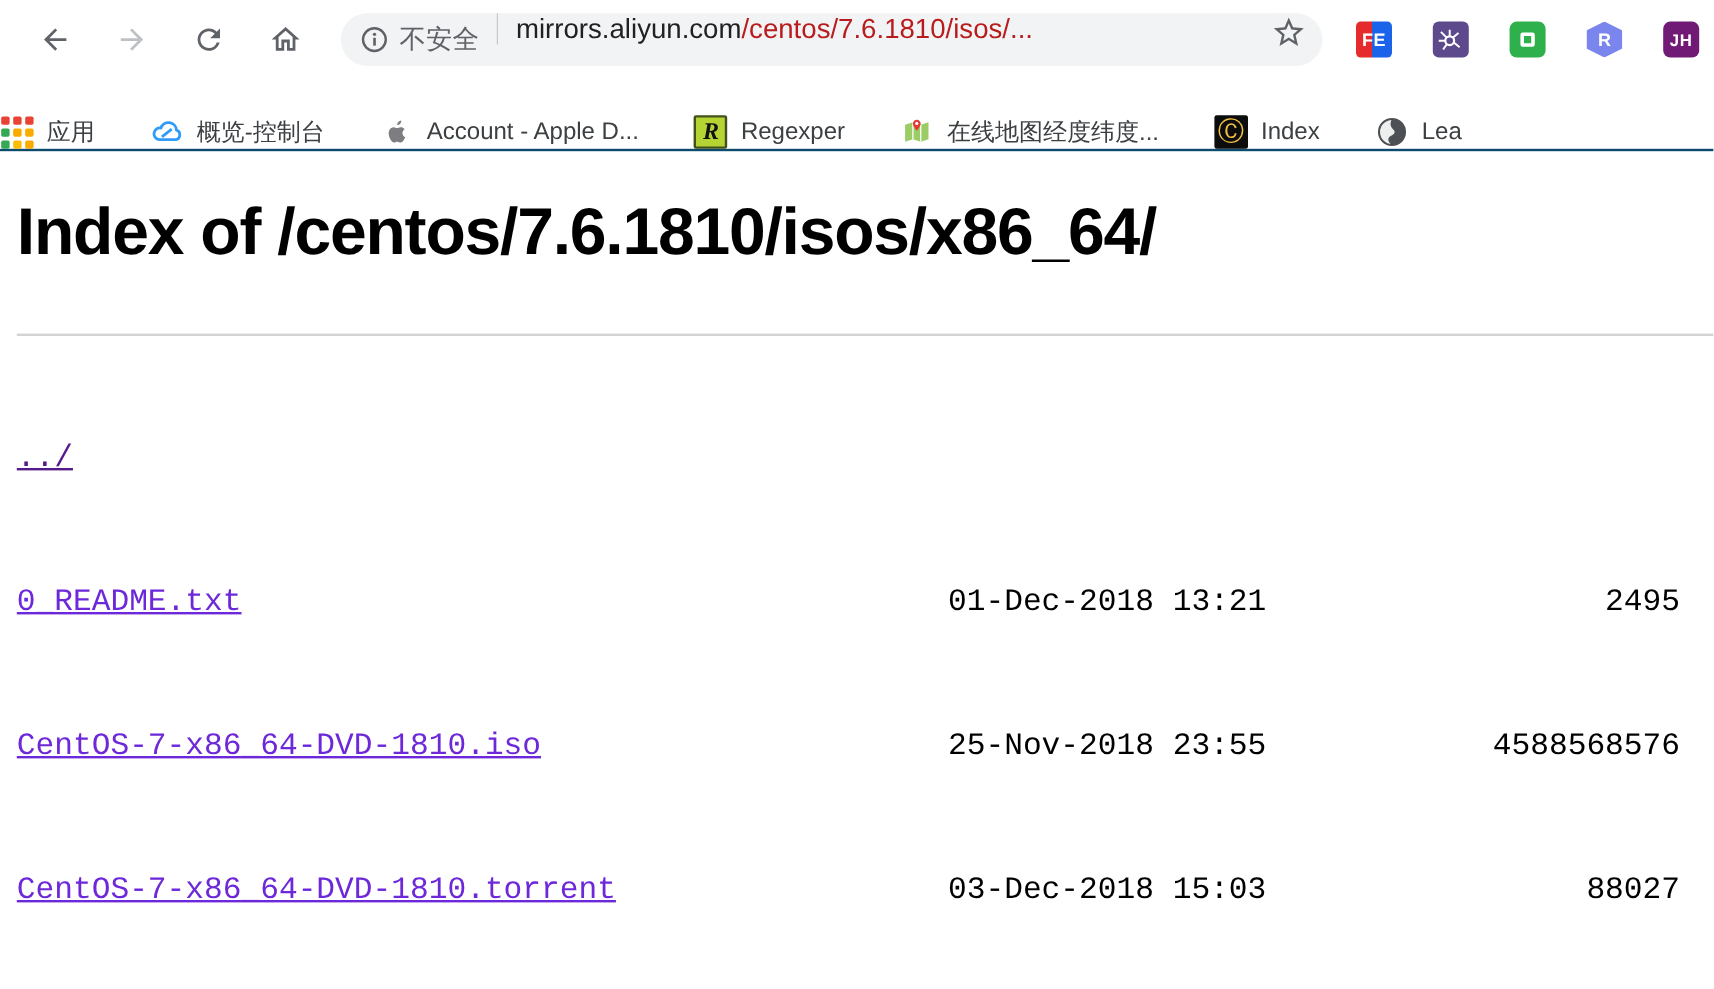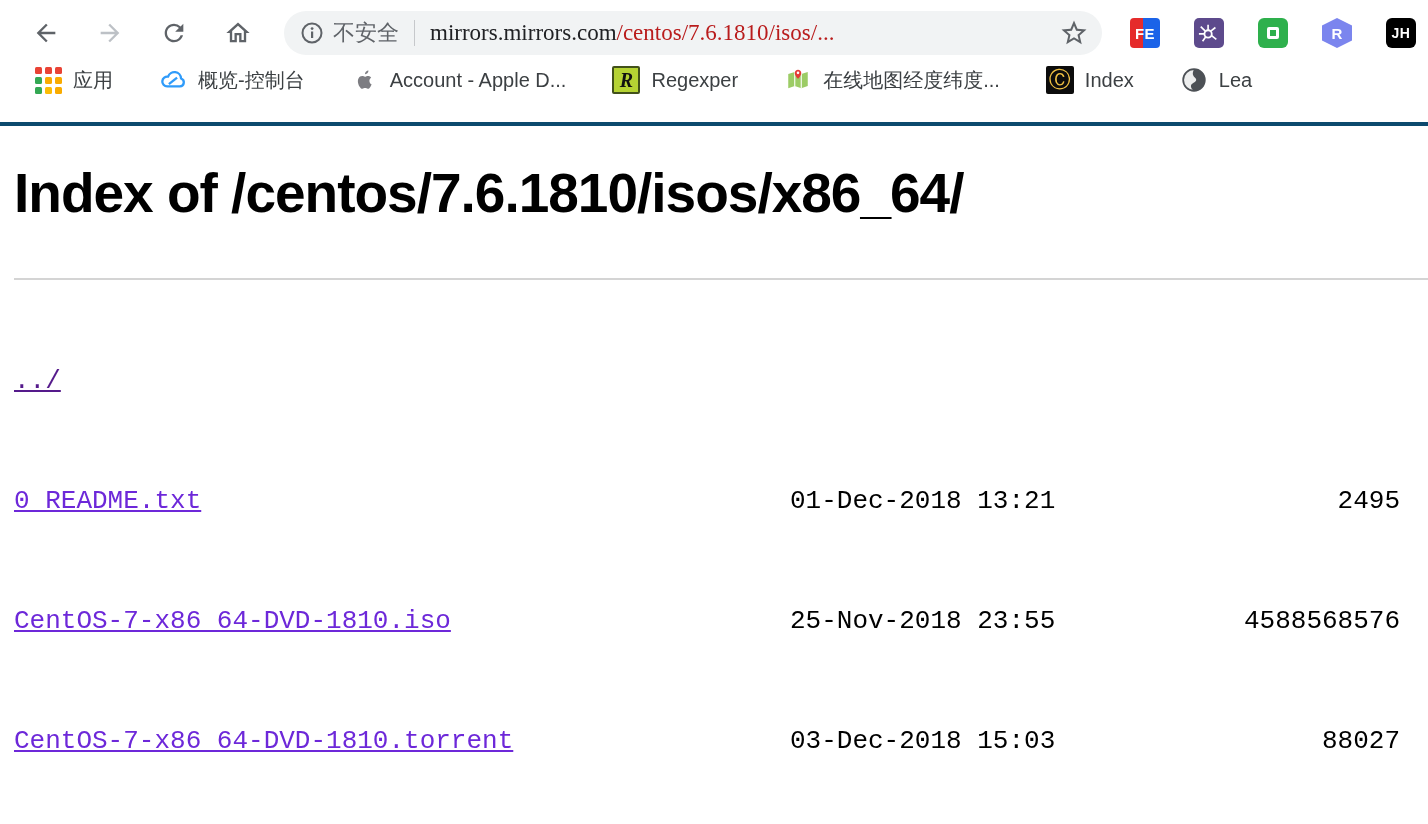--- a/index.html
+++ b/index.html
@@ -13,41 +13,41 @@
   
   .chrome { background:#fff; }
   .toolbar { position:relative; height:66px; background:#fff; }
   .nav-icons { position:absolute; left:32px; top:0; height:66px; display:flex; align-items:center; gap:36px; }
   .nav-btn { width:28px; height:28px; display:flex; align-items:center; justify-content:center; cursor:pointer; }
   .nav-btn svg { width:28px; height:28px; }
 
   .omnibox {
     position:absolute; left:284px; top:11px; width:818px; height:44px;
     background:#f1f3f4; border-radius:22px;
-    display:flex; align-items:center; padding:0 12px 0 16px;font-family:Liberation Serif, serif;
+    display:flex; padding:0 12px 0 16px;
   }
   .omni-security { display:flex; align-items:center; gap:9px; color:#5f6368; font-size:22px; }
   .omni-divider { width:1px; height:26px; background:#c6c8cb; margin:0 15px; }
   .omni-url { font-size:23px; white-space:nowrap; overflow:hidden; }
   .omni-host { color:#202124; }
   .omni-path { color:#b91c1c; }
   .omni-star { margin-left:auto; width:32px; height:32px; display:flex; align-items:center; justify-content:center; cursor:pointer; }
 
   .extensions { position:absolute; left:1130px; top:18px; display:flex; gap:34px; }
   .ext { width:30px; height:30px; display:flex; align-items:center; justify-content:center; cursor:pointer; color:#fff; font-weight:bold; }
   .ext-fe { border-radius:4px; background:linear-gradient(90deg,#e52b2b 0 44%, #1b63e8 44% 100%); font-size:15px; letter-spacing:0.5px; }
   .ext-spider { border-radius:5px; background:#5d4a8c; }
   .ext-shot { border-radius:6px; background:#2eb04c; }
   .ext-shot .inner-square { width:12px; height:12px; border:3.5px solid #fff; border-radius:2px; background:#2eb04c; }
   .ext-rhex { background:#7b85ee; clip-path:polygon(50% 0,100% 25%,100% 75%,50% 100%,0 75%,0 25%); font-size:15px; }
-  .ext-jh { border-radius:6px; background:#000000; font-size:14px; letter-spacing:0.5px; }
+  .ext-jh { border-radius:6px; background:#701a75; font-size:14px; letter-spacing:0.5px; }
 
   .bookmarks {
-    height:60px; display:flex; align-items:flex-start; padding-left:34px; gap:46px;
-    background:#fff; border-bottom:4px solid #0c4a6e;
+    height:60px; display:flex; align-items:flex-end; gap:46px;
+    background:#fff; border-bottom:2px solid #0c4a6e;
     font-size:20px; color:#3c4043; white-space:nowrap;
   }
   .bm { display:flex; align-items:center; gap:11px; cursor:pointer; flex:0 0 auto; }
   .bm-icon { width:28px; height:28px; display:flex; align-items:center; justify-content:center; flex:0 0 auto; }
 
   .apps-grid { display:grid; grid-template-columns:repeat(3,7px); grid-template-rows:repeat(3,7px); gap:3px; }
   .apps-grid span { width:7px; height:7px; border-radius:1.5px; }
   .ag1 { background:#e94335; } .ag2 { background:#e94335; } .ag3 { background:#e94335; }
   .ag4 { background:#34a853; } .ag5 { background:#f9ab00; } .ag6 { background:#f9ab00; }
   .ag7 { background:#34a853; } .ag8 { background:#fbbc05; } .ag9 { background:#f9ab00; }
@@ -109,21 +109,21 @@
     <div class="omnibox">
       <div class="omni-security">
         <svg width="24" height="24" viewBox="0 0 24 24">
           <circle cx="12" cy="12" r="9.5" fill="none" stroke="#5f6368" stroke-width="2"></circle>
           <rect x="11" y="10.5" width="2.2" height="6.5" fill="#5f6368"></rect>
           <circle cx="12.1" cy="7.6" r="1.4" fill="#5f6368"></circle>
         </svg>
         <span>不安全</span>
       </div>
       <div class="omni-divider"></div>
-      <div class="omni-url"><span class="omni-host">mirrors.mirrors.com</span><span class="omni-path">/centos/7.6.1810/isos/...</span></div>
+      <div class="omni-url"><span class="omni-host">mirrors.aliyun.com</span><span class="omni-path">/centos/7.6.1810/isos/...</span></div>
       <div class="omni-star">
         <svg width="30" height="30" viewBox="0 0 24 24">
             <path fill="#5f6368" d="M22 9.24l-7.19-.62L12 2 9.19 8.63 2 9.24l5.46 4.73L5.82 21 12 17.27 18.18 21l-1.63-7.03L22 9.24zM12 15.4l-3.76 2.27 1-4.28-3.32-2.88 4.38-.38L12 6.1l1.71 4.04 4.38.38-3.32 2.88 1 4.28L12 15.4z"></path>
           </svg>
       </div>
     </div>
 
     <div class="extensions">
       <div class="ext ext-fe">
         <span>FE</span>

